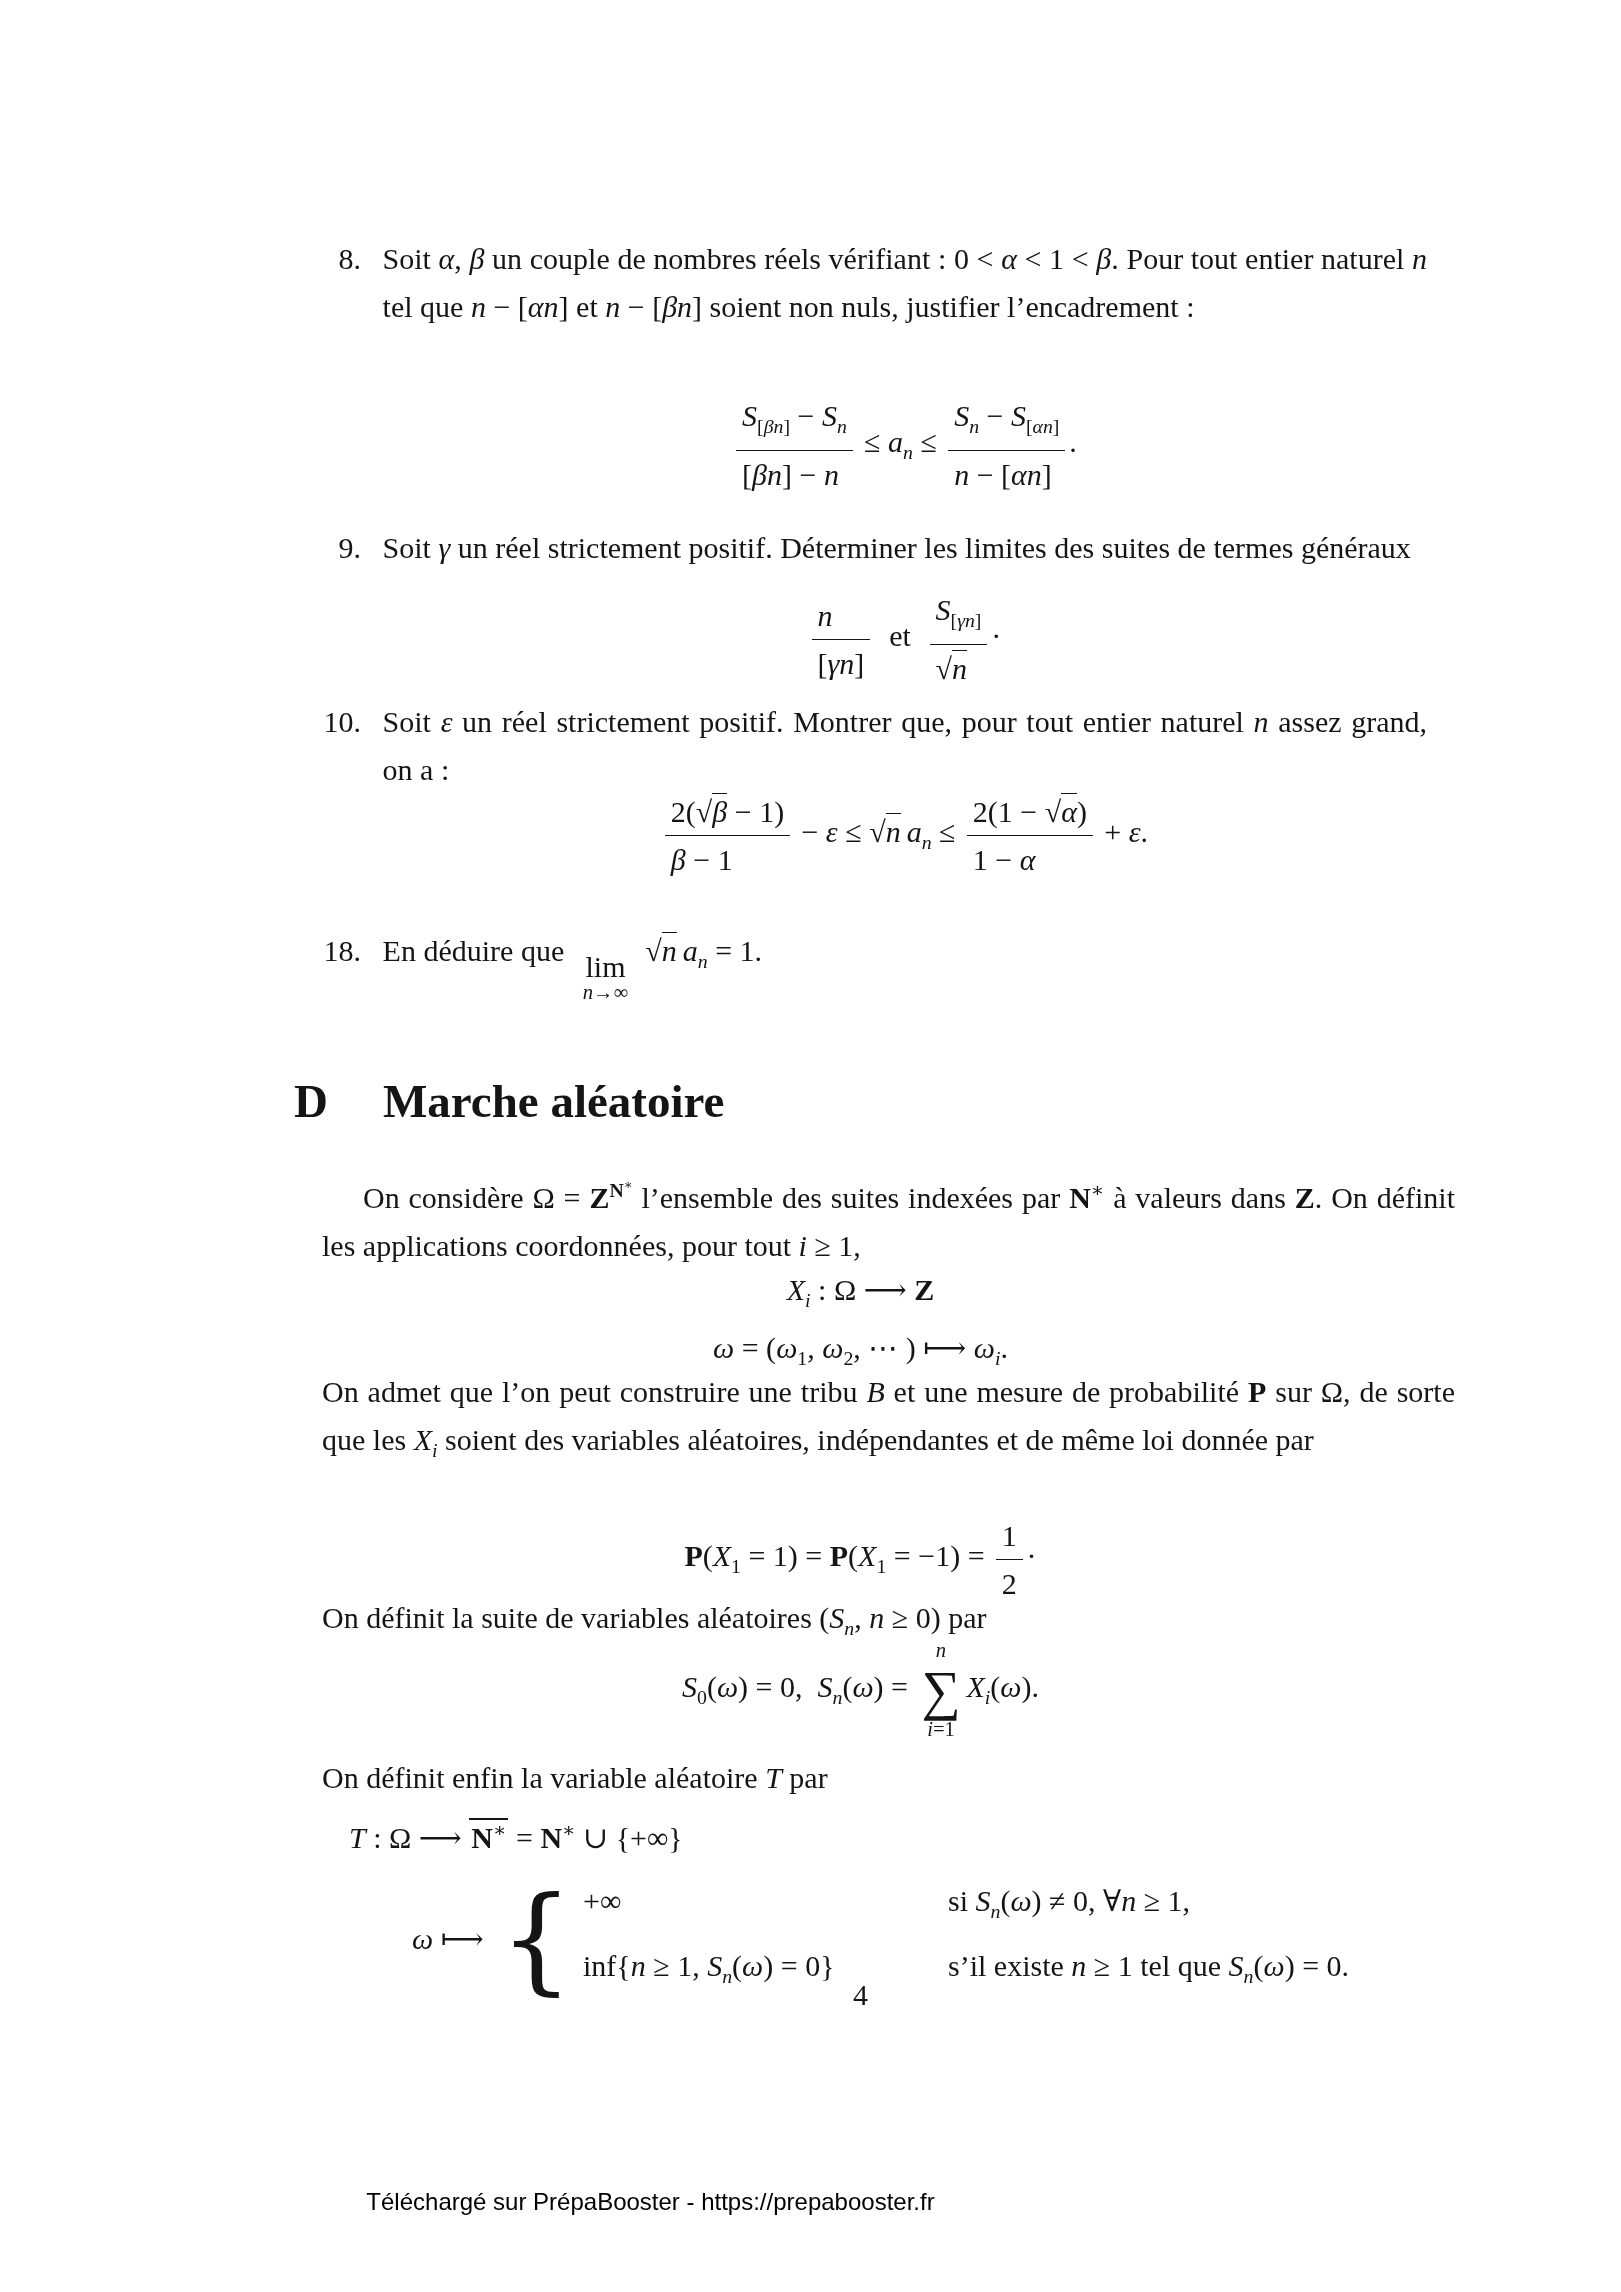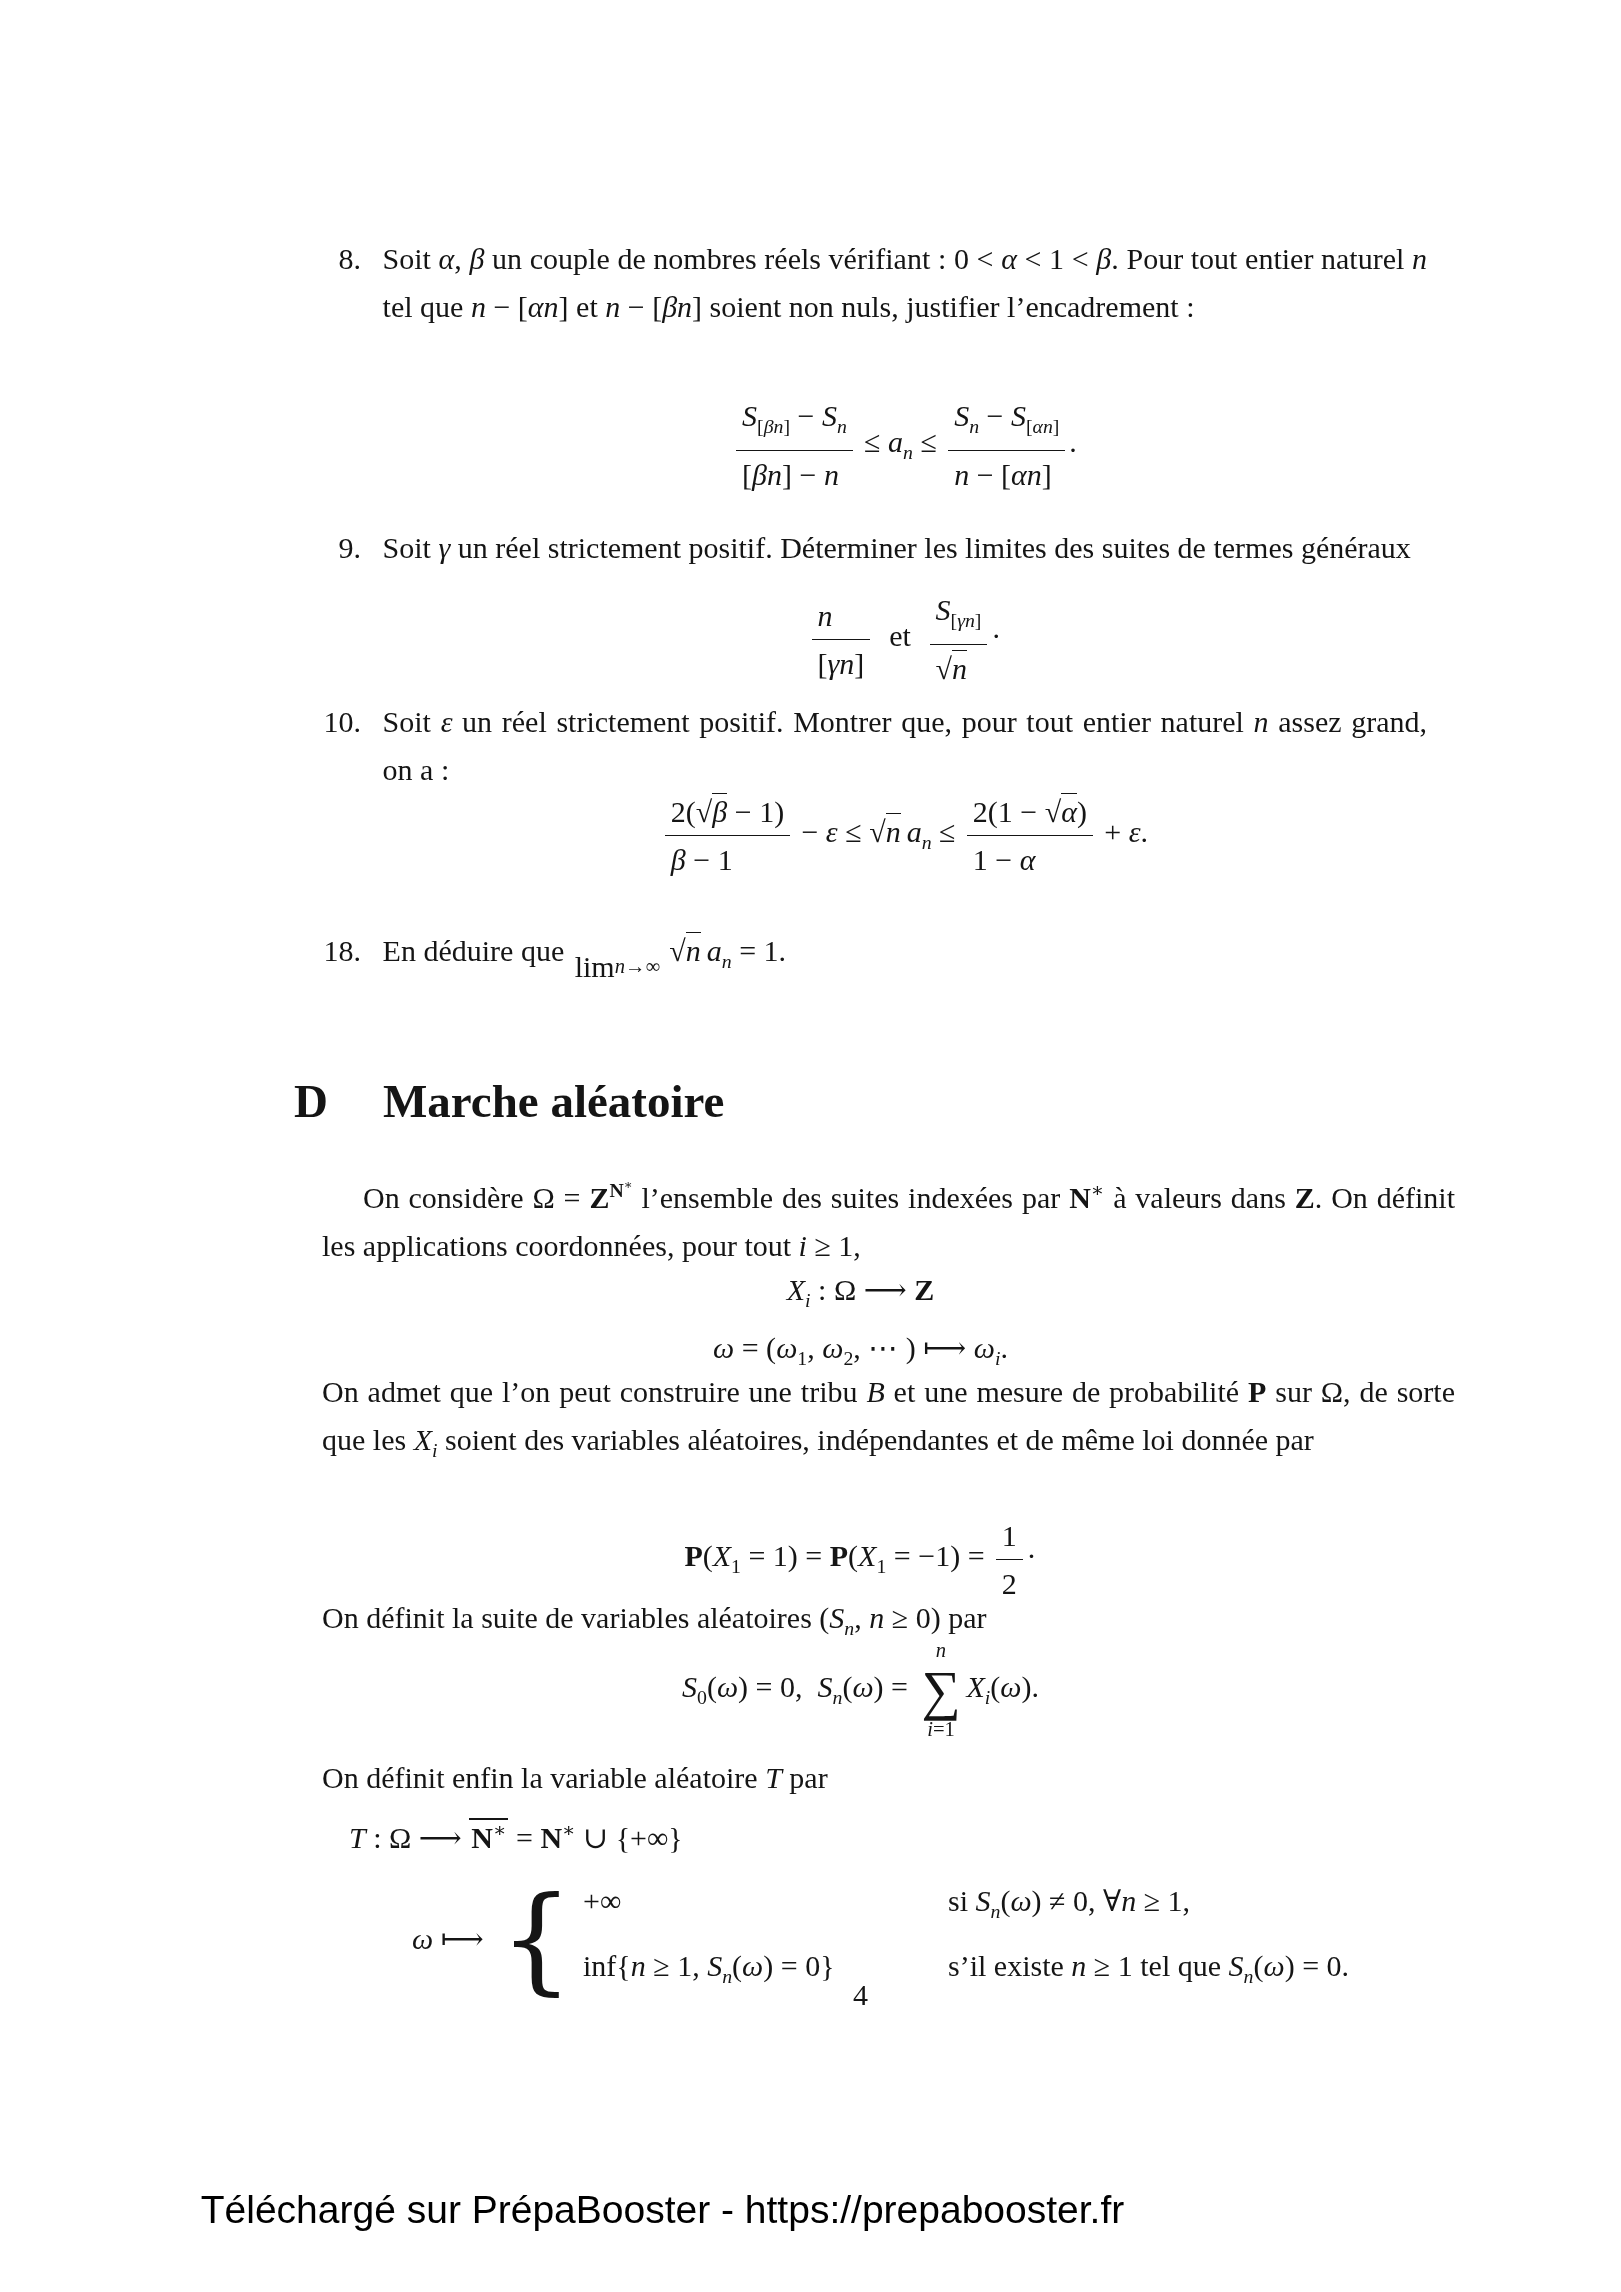--- a/index.html
+++ b/index.html
@@ -26,39 +26,39 @@
   .fr .n { display:block; padding:0 5.9px 2px; }
   .fr .d { display:block; border-top:1.7px solid currentColor; padding:2px 5.9px 0; }
   
   .sq { white-space:nowrap; }
   .sq .ov { border-top:1.7px solid currentColor; padding-top:1px; }
   
   .sum { display:inline-flex; flex-direction:column; align-items:center; vertical-align:middle; line-height:1; margin:0 5.9px; }
   .sum .st,.sum .sb { font-size:20.6px; line-height:1.15; }
   .sum .sg { font-size:55px; line-height:1; }
   
-  .limw { display:inline-flex; flex-direction:row; align-items:center; vertical-align:-15.7px; line-height:1.05; margin:0 3px; }
+  .limw { display:inline-flex; flex-direction:column; align-items:center; vertical-align:-15.7px; line-height:1.05; margin:0 11px; }
   .limw .limb { font-size:20.6px; }
   
   .sec { display:flex; gap:55px; font-weight:bold; font-size:47px; line-height:57px; }
   
   .nbar { border-top:2px solid currentColor; padding:1px 2px 0; }
   .scr { font-style:italic; }
   
   .tl1 { margin-left:55px; line-height:51px; }
   .tl2 { margin-left:118px; margin-top:13.7px; display:flex; align-items:center; }
   .tpre { margin-right:15.7px; }
   .cases { display:inline-flex; align-items:center; }
   .cbrace { font-size:116px; line-height:1; font-weight:400; margin-right:9.8px;
             font-family:"DejaVu Serif","DejaVu Sans",serif; }
   .ctable { display:grid; grid-template-columns:365px auto; row-gap:7.8px; line-height:48px; }
   
   .pagenum { position:absolute; left:0; width:1133px; text-align:center; }
-  .credit { position:absolute; left:12px; width:1301px; text-align:center;
-            font-family:"Liberation Sans","DejaVu Sans",sans-serif; font-size:39px; color:#000; }
+  .credit { position:absolute; left:0; width:1301px; text-align:center;
+            font-family:"Liberation Sans","DejaVu Sans",sans-serif; font-size:24px; color:#000; }
 </style>
 </head>
 <body>
 
 <div class="page">
   <div class="content">
 
     <div class="blk item" style="top:235px">
       <div class="inum">8.</div>
       <div class="itext">Soit <i>α</i>, <i>β</i> un couple de nombres réels vérifiant : 0 &lt; <i>α</i> &lt; 1 &lt; <i>β</i>. Pour tout entier naturel <i>n</i> tel que <i>n</i> − [<i>αn</i>] et <i>n</i> − [<i>βn</i>] soient non nuls, justifier l’encadrement :</div>

